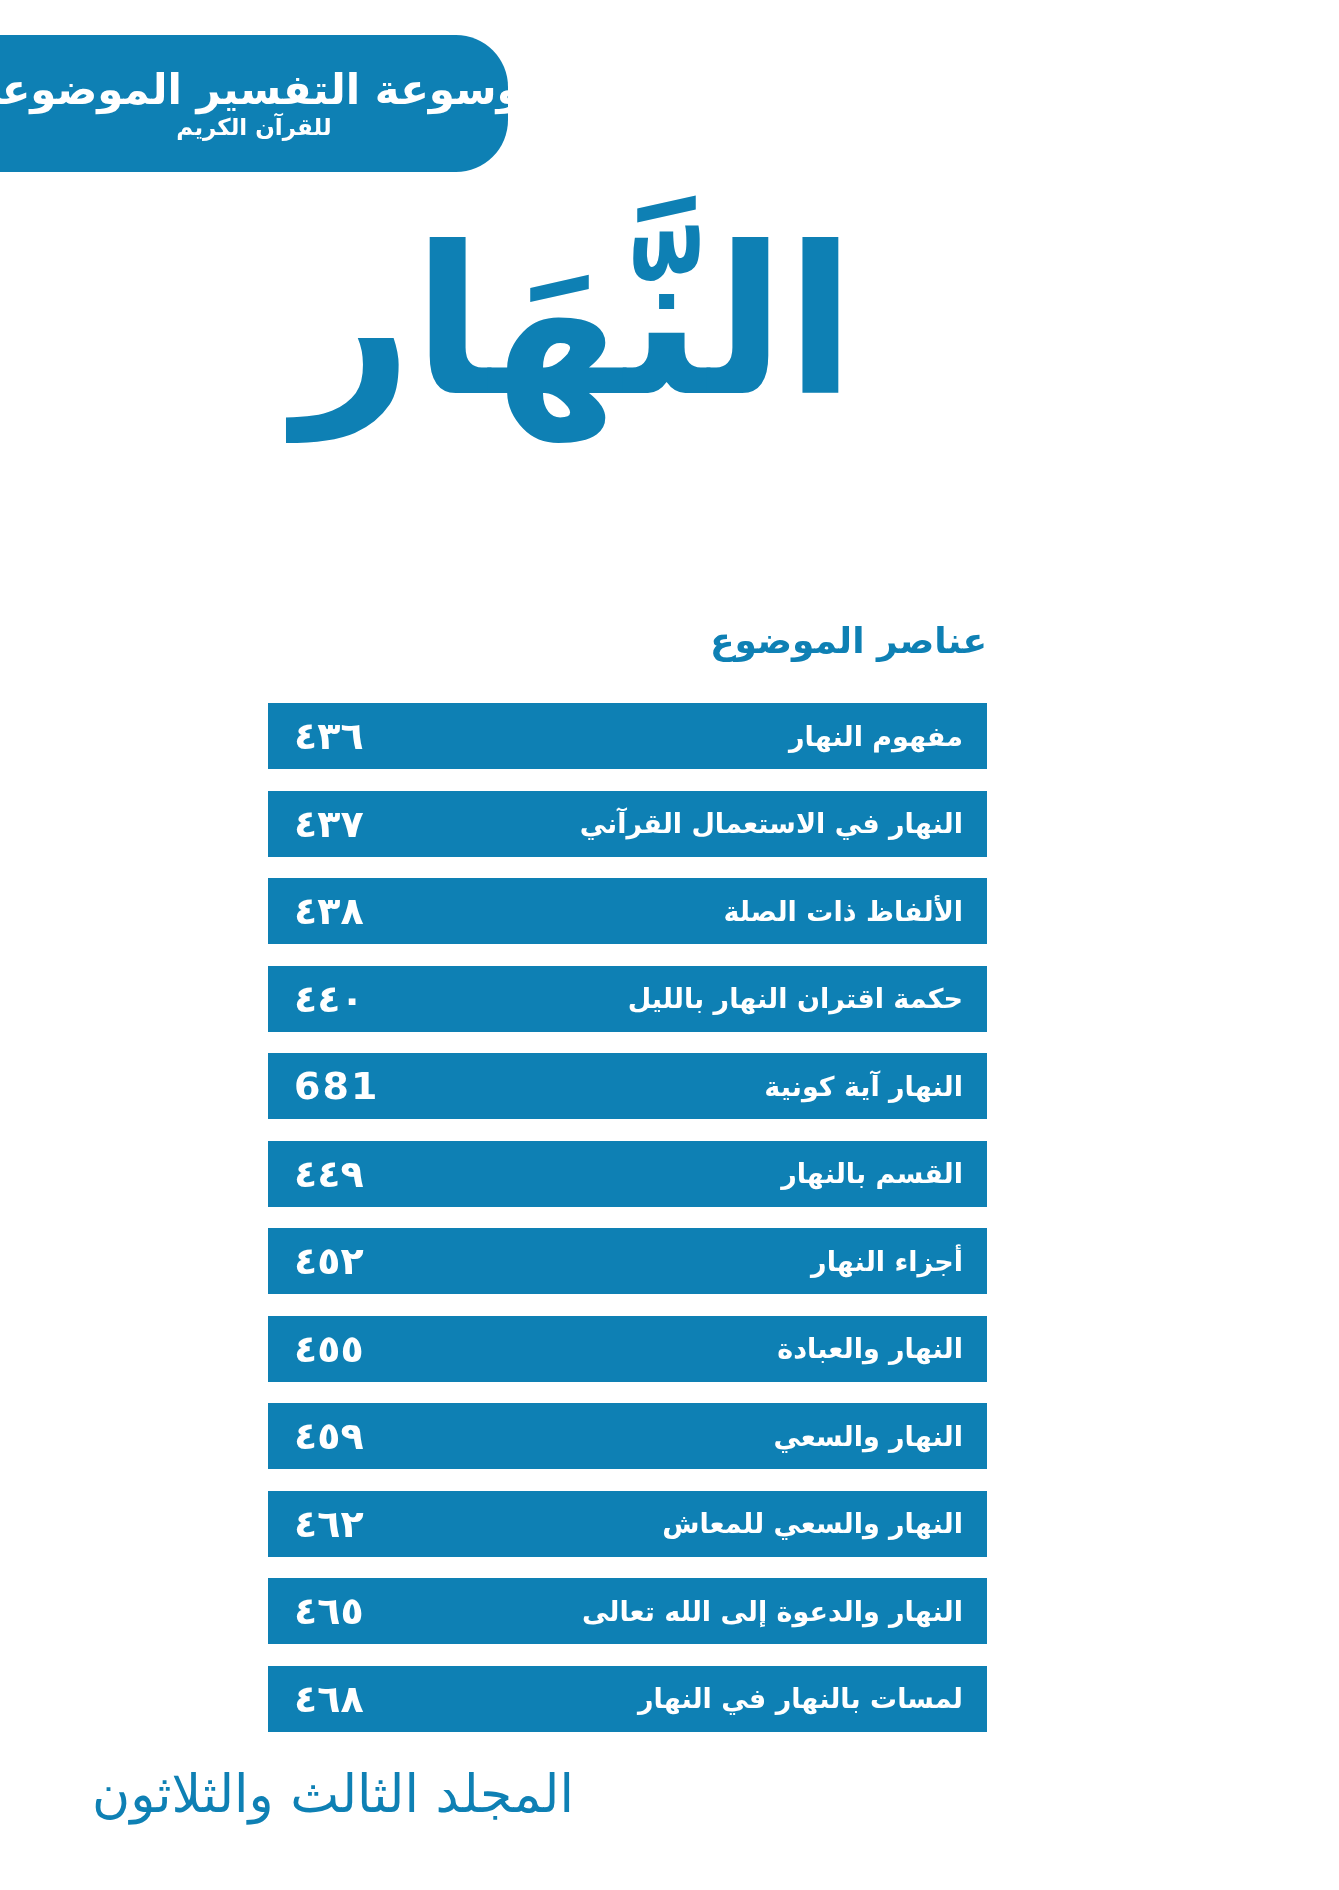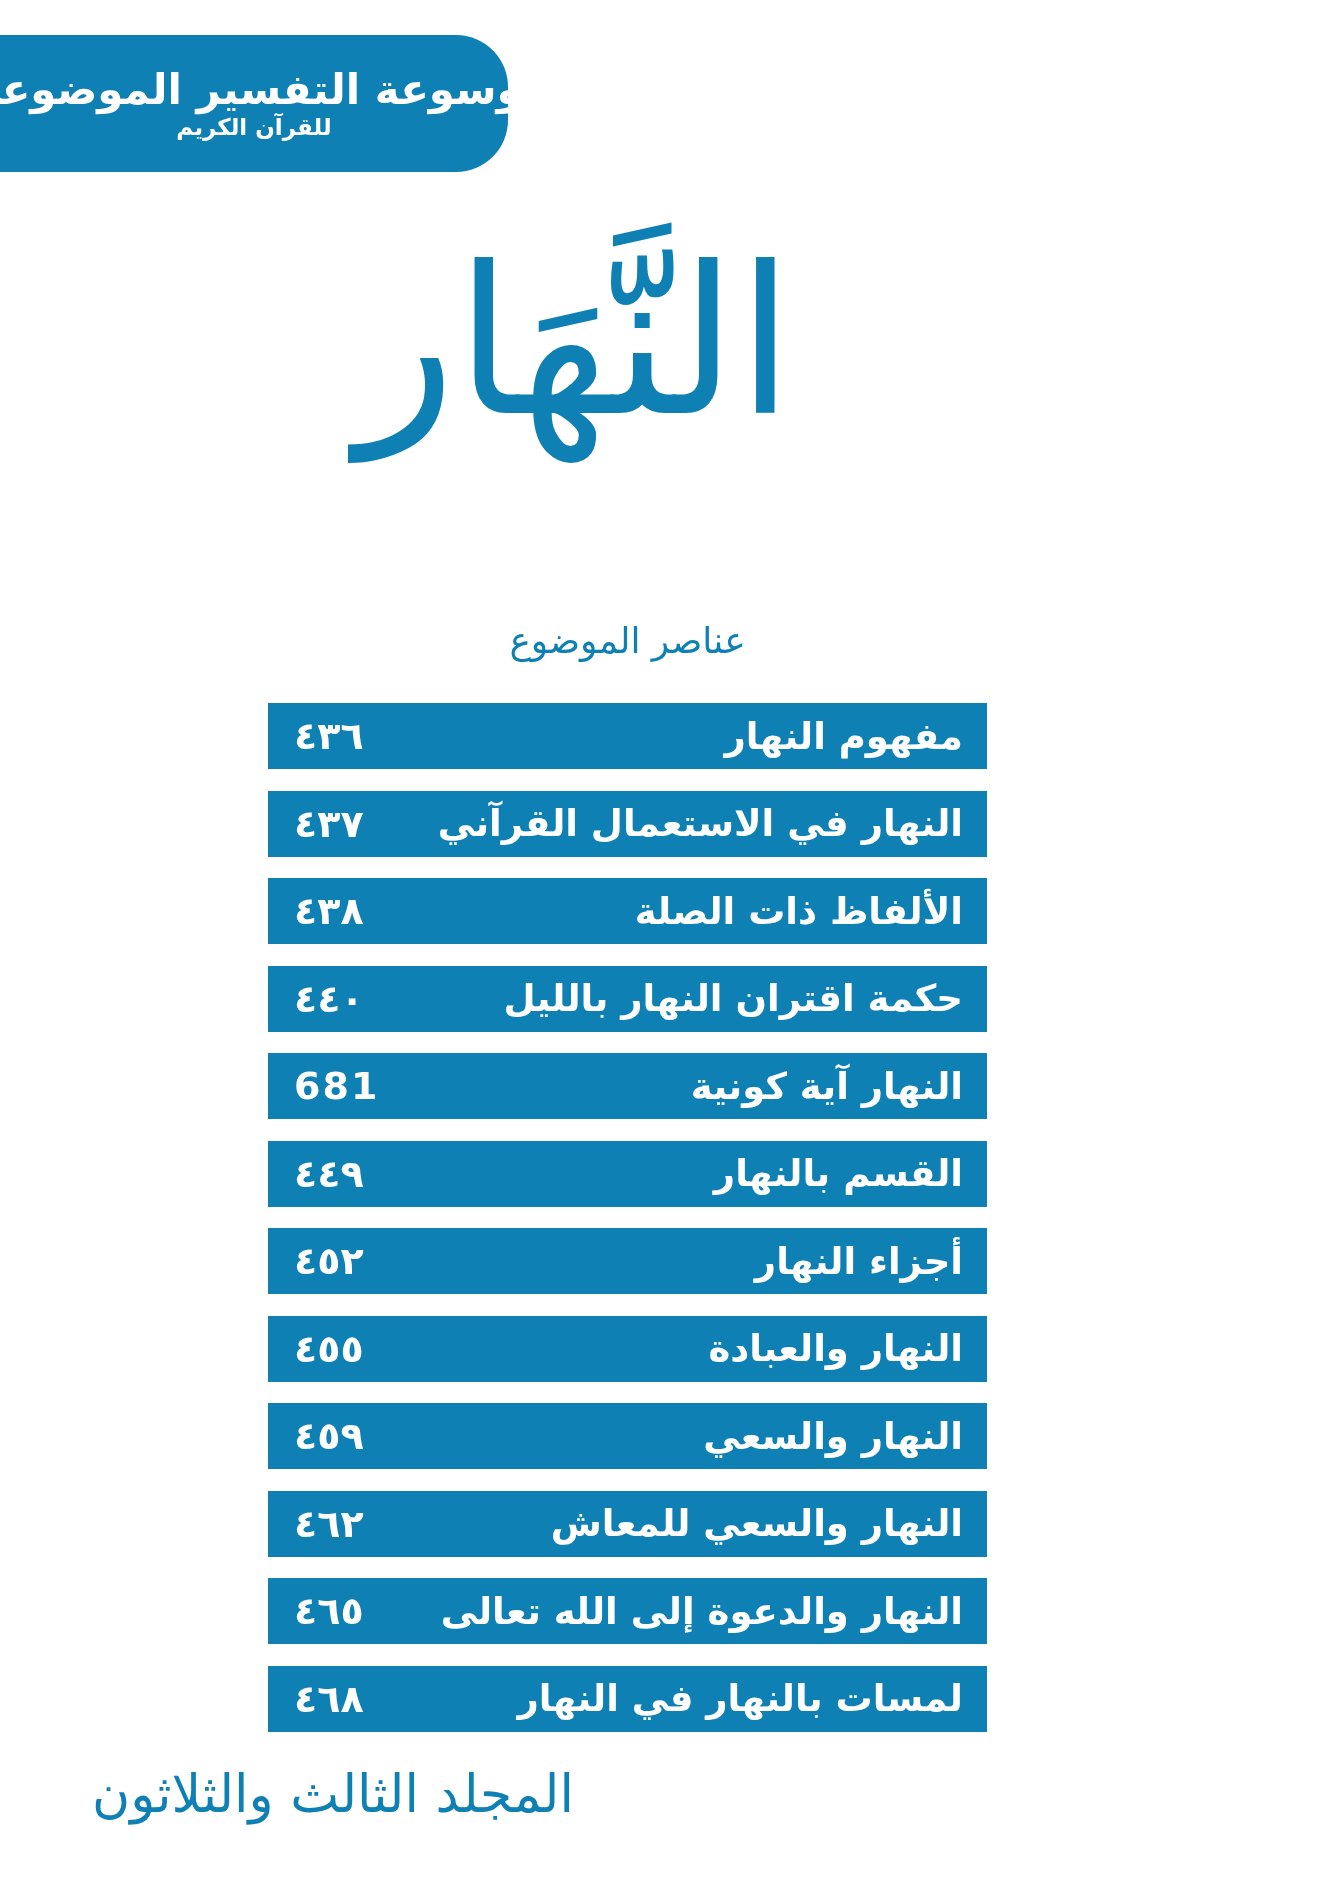--- a/index.html
+++ b/index.html
@@ -40,39 +40,39 @@
     line-height:1.1;
     white-space:nowrap;
   }
   .banner-subtitle{
     font-size:23px;
     font-weight:bold;
   }
   
   .main-title{
     position:absolute;
-    left:270px;top:214px;
+    left:270px;top:194px;
     width:610px;height:280px;
     color:var(--accent);
     font-size:205px;
-    font-weight:normal;
+    font-weight:bold;
     text-align:center;
     direction:rtl;
     line-height:1.25;
     white-space:nowrap;
   }
   
   .section-heading{
     position:absolute;
     left:268px;top:620px;
     width:719px;
-    text-align:center;
+    text-align:right;
     color:var(--accent);
     font-size:36px;
-    font-weight:normal;
+    font-weight:bold;
     direction:rtl;
   }
   
   .toc{
     position:absolute;
     left:268px;top:703px;
     width:719px;
     display:flex;
     flex-direction:column;
     gap:21.5px;
@@ -81,21 +81,21 @@
     height:66px;
     background:var(--accent);
     color:var(--on-accent);
     direction:rtl;
     display:flex;
     align-items:center;
     justify-content:space-between;
     padding:0 24px 0 26px;
   }
   .toc-label{
-    font-size:37px;
+    font-size:27px;
     font-weight:bold;
     white-space:nowrap;
   }
   .toc-page{
     font-size:38px;
     font-weight:bold;
     letter-spacing:2px;
   }
   
   .footer-volume{

